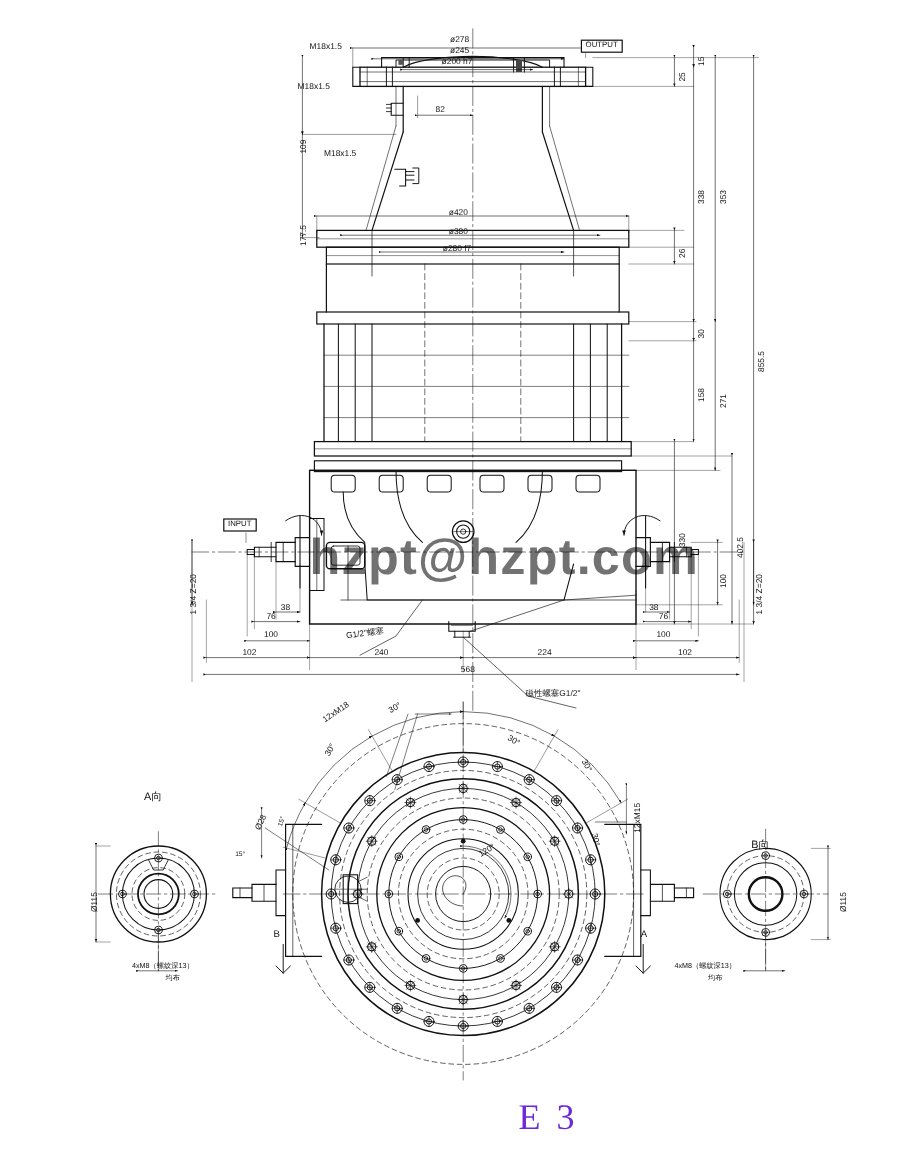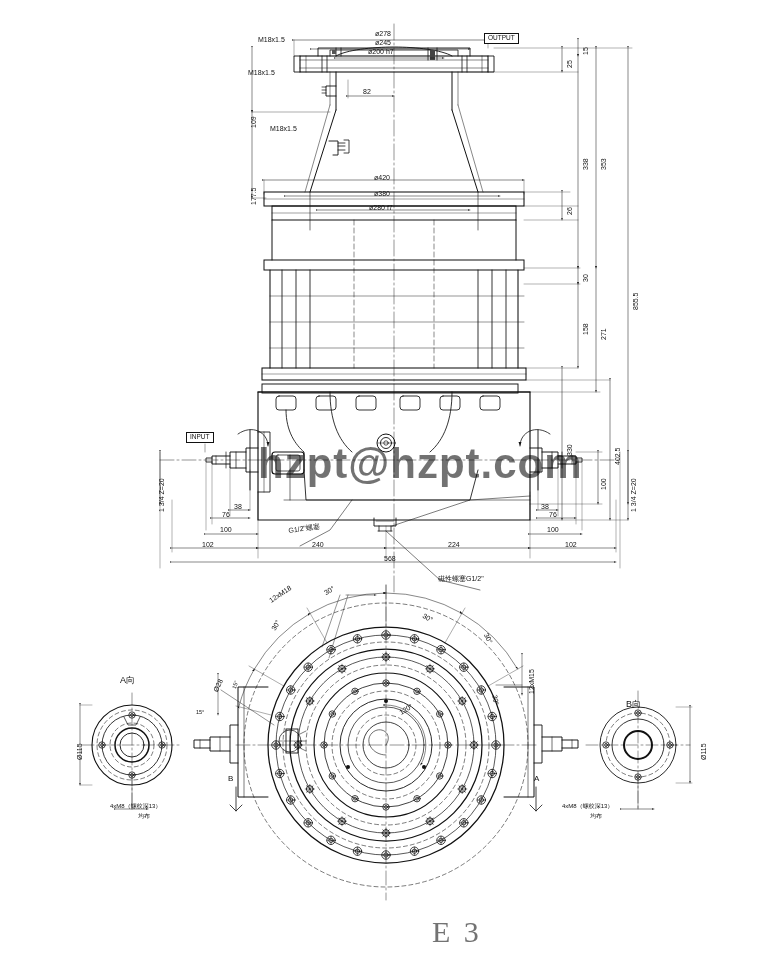--- a/index.html
+++ b/index.html
@@ -6,21 +6,21 @@
   body{width:768px;height:963px;position:relative;overflow:hidden;
        font-family:"Liberation Sans", sans-serif;color:#111;}
   #sheet{position:absolute;left:0;top:0;width:768px;height:963px;}
   svg{position:absolute;left:0;top:0;}
   .lbl{position:absolute;font-size:7px;line-height:1;white-space:nowrap;color:#111;}
   .lbl.sm{font-size:6px;}
   .lbl.xs{font-size:5.5px;}
   .rot90{transform-origin:0 0;transform:rotate(-90deg);}
   .boxed{border:1px solid #111;padding:1px 3px;font-size:6.5px;background:#fff;}
   .title{position:absolute;font-family:"Liberation Serif", serif;font-size:30px;
-         letter-spacing:3px;color:#737373;}
+         letter-spacing:3px;color:#6d28d9;}
   .wm{position:absolute;font-family:"Liberation Sans", sans-serif;
       font-size:42px;font-weight:bold;color:#000000;opacity:.55;white-space:nowrap;
       letter-spacing:1px;}
 </style>
 </head>
 <body>
 
 <div id="sheet">
 
 <svg width="768" height="963" viewBox="0 0 768 963">
@@ -519,21 +519,21 @@
 <div class="lbl" style="left:489px;top:632px;transform:rotate(62deg);transform-origin:0 0;">30°</div>
 <div class="lbl" style="left:270px;top:628px;transform:rotate(-60deg);transform-origin:0 0;">30°</div>
 <div class="lbl" style="left:498px;top:694px;transform:rotate(78deg);transform-origin:0 0;">30°</div>
 <div class="lbl xs" style="left:232px;top:688px;transform:rotate(-72deg);transform-origin:0 0;">15°</div>
 <div class="lbl xs" style="left:196px;top:710px;">15°</div>
 <div class="lbl" style="left:398px;top:710px;transform:rotate(-32deg);transform-origin:0 0;">120°</div>
 
 <div class="lbl" style="left:534px;top:775px;font-size:8px;">A</div>
 <div class="lbl" style="left:228px;top:775px;font-size:8px;">B</div>
 
-<div class="lbl" style="left:120px;top:676px;font-size:9px;">A向</div>
+<div class="lbl" style="left:120px;top:660px;font-size:9px;">A向</div>
 <div class="lbl rot90" style="left:76px;top:760px;">Ø115</div>
 <div class="lbl sm" style="left:110px;top:803px;">4xM8（螺纹深13）</div>
 <div class="lbl sm" style="left:138px;top:813px;">均布</div>
 
 <div class="lbl" style="left:626px;top:676px;font-size:9px;margin-top:24px;">B向</div>
 <div class="lbl rot90" style="left:700px;top:760px;">Ø115</div>
 <div class="lbl sm" style="left:562px;top:803px;">4xM8（螺纹深13）</div>
 <div class="lbl sm" style="left:590px;top:813px;">均布</div>
 
 <div class="title" style="left:432px;top:915px;">E 3</div>

